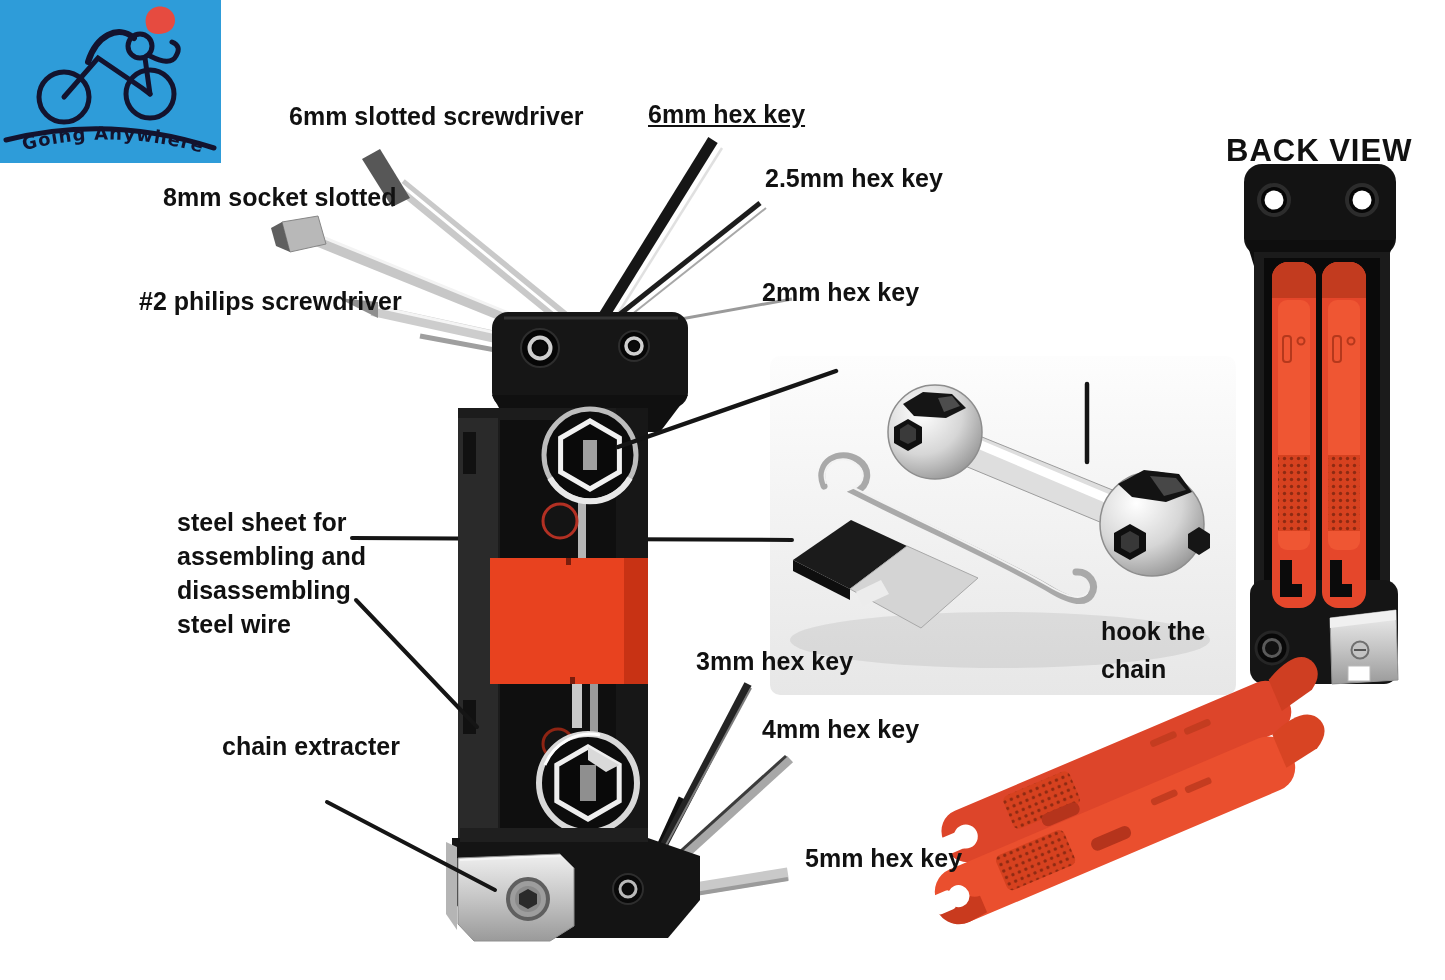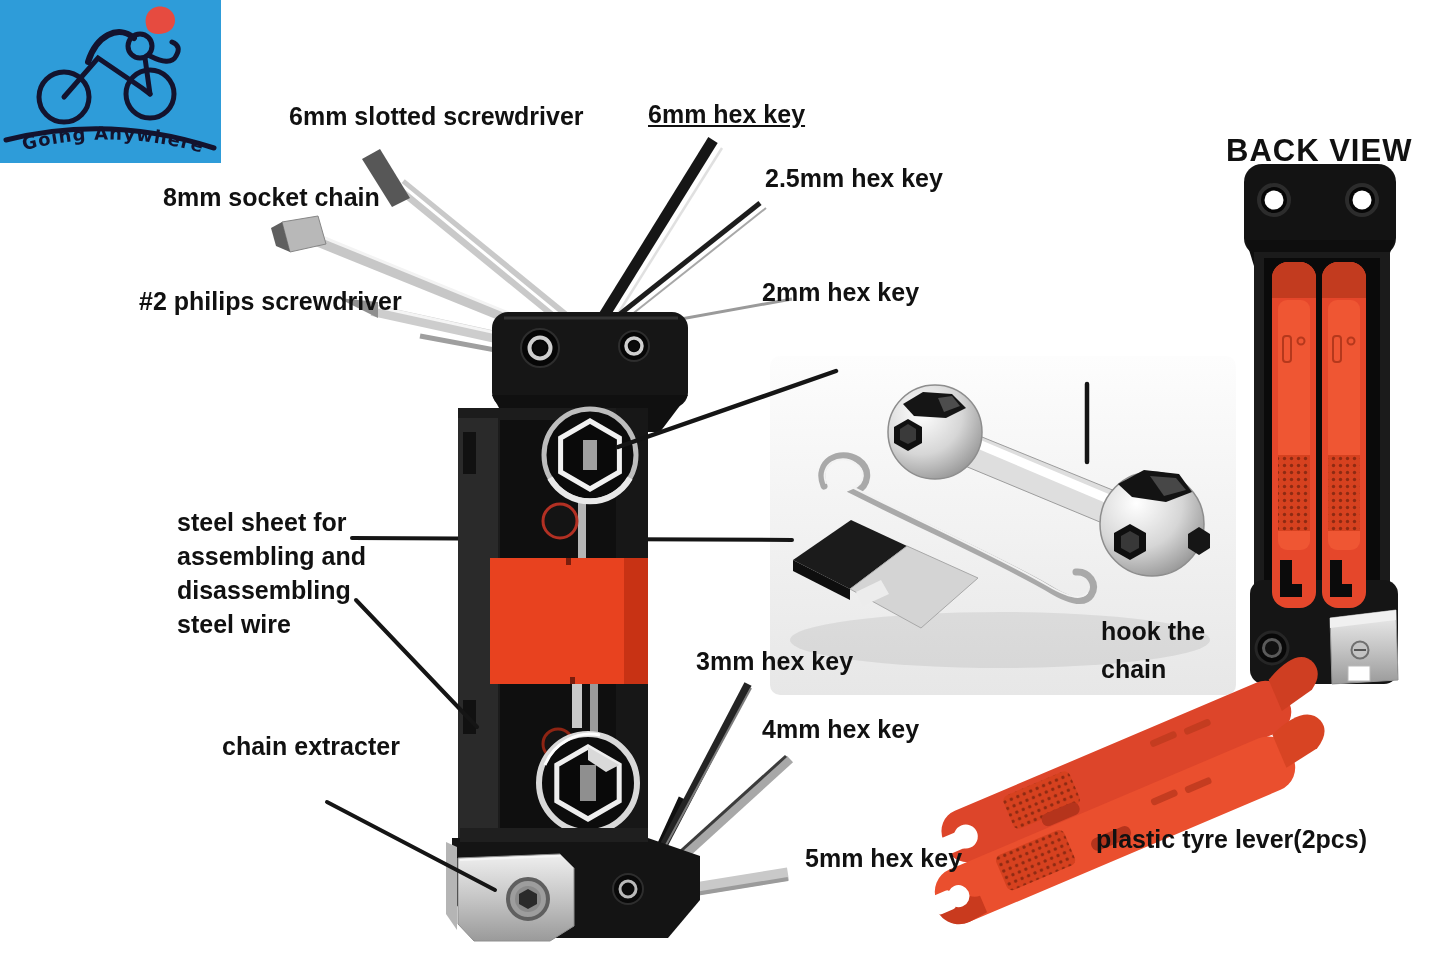--- a/index.html
+++ b/index.html
@@ -281,30 +281,29 @@
       <path d="M148,30 C140,14 154,2 167,8 C179,14 177,30 165,33 C158,35 151,34 148,30 z" fill="#e64b40"></path>
       <path id="logoArc" d="M18,152 Q110,126 206,154" fill="none"></path>
       <text font-family="DejaVu Sans, sans-serif" font-size="18" font-weight="600" fill="#13132e" letter-spacing="1">
         <textPath href="#logoArc" startOffset="6">Going Anywhere</textPath>
       </text>
     </g>
   </svg>
 
   <div class="label lbl-slotted">6mm slotted screwdriver</div>
   <div class="label lbl-hex6">6mm hex key</div>
-  <div class="label lbl-socket8">8mm socket chain</div>
+  <div class="label lbl-socket8">8mm socket slotted</div>
   <div class="label lbl-hex25">2.5mm hex key</div>
   <div class="label lbl-philips">#2 philips screwdriver</div>
   <div class="label lbl-hex2">2mm hex key</div>
   <div class="label lbl-hook">hook the
 chain</div>
   <div class="label lbl-steel">steel sheet for
 assembling and
 disassembling
 steel wire</div>
   <div class="label lbl-hex3">3mm hex key</div>
   <div class="label lbl-hex4">4mm hex key</div>
   <div class="label lbl-extracter">chain extracter</div>
   <div class="label lbl-hex5">5mm hex key</div>
   <div class="label lbl-backview">BACK VIEW</div>
-  <div class="label lbl-tyre">plastic tyre lever(2pcs)</div>
 
 </div>
 
 </body></html>

